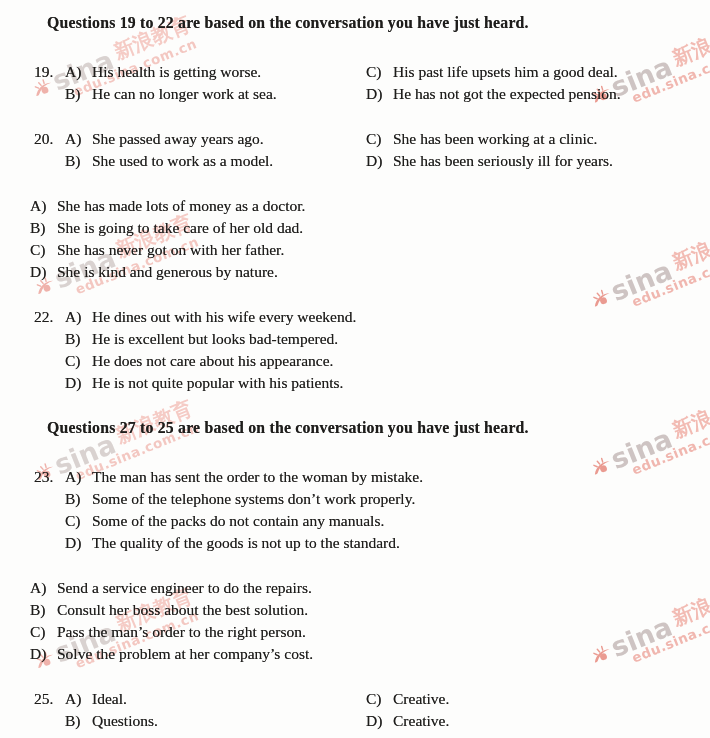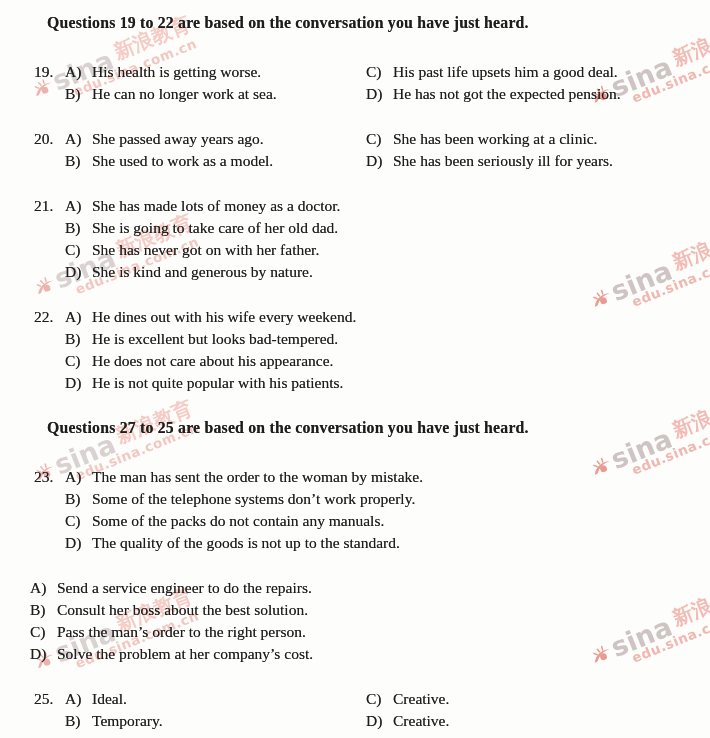--- a/index.html
+++ b/index.html
@@ -225,21 +225,20 @@
             <span class="opt-label">B)</span>
             <span class="opt-text">She used to work as a model.</span>
           </div>
           <div class="option">
             <span class="opt-label">D)</span>
             <span class="opt-text">She has been seriously ill for years.</span>
           </div>
         </div>
       </div>
       <div class="question">
-        <div class="q-number">21.</div>
         <div class="options">
           <div class="option">
             <span class="opt-label">A)</span>
             <span class="opt-text">She has made lots of money as a doctor.</span>
           </div>
           <div class="option">
             <span class="opt-label">B)</span>
             <span class="opt-text">She is going to take care of her old dad.</span>
           </div>
           <div class="option">
@@ -321,21 +320,21 @@
           <div class="option">
             <span class="opt-label">A)</span>
             <span class="opt-text">Ideal.</span>
           </div>
           <div class="option">
             <span class="opt-label">C)</span>
             <span class="opt-text">Creative.</span>
           </div>
           <div class="option">
             <span class="opt-label">B)</span>
-            <span class="opt-text">Temporary.</span>
+            <span class="opt-text">Questions.</span>
           </div>
           <div class="option">
             <span class="opt-label">D)</span>
             <span class="opt-text">Creative.</span>
           </div>
         </div>
       </div>
     </div>
 </div>
 

